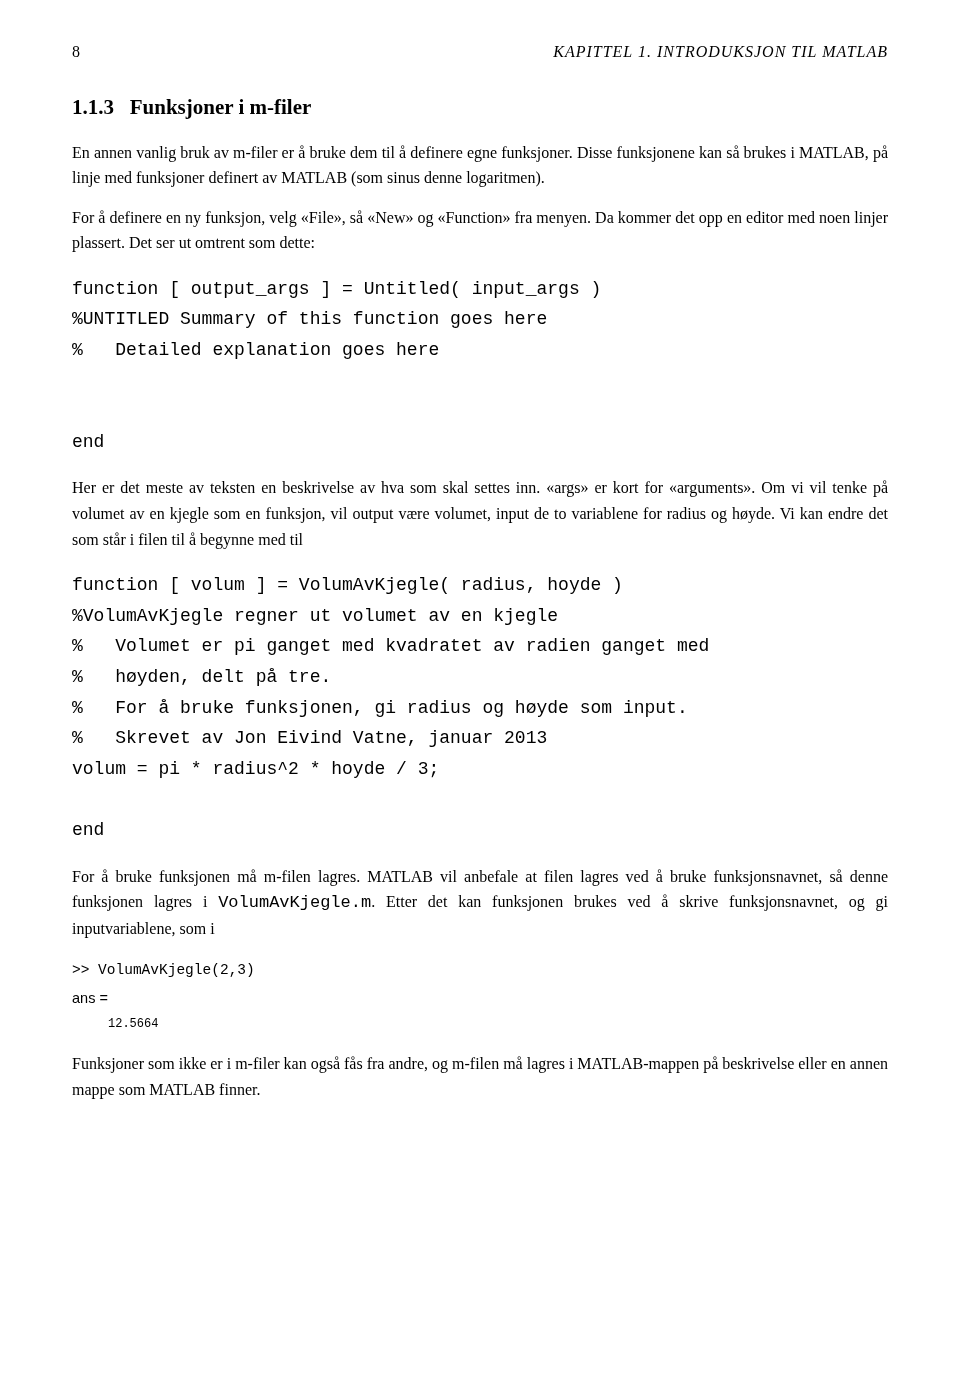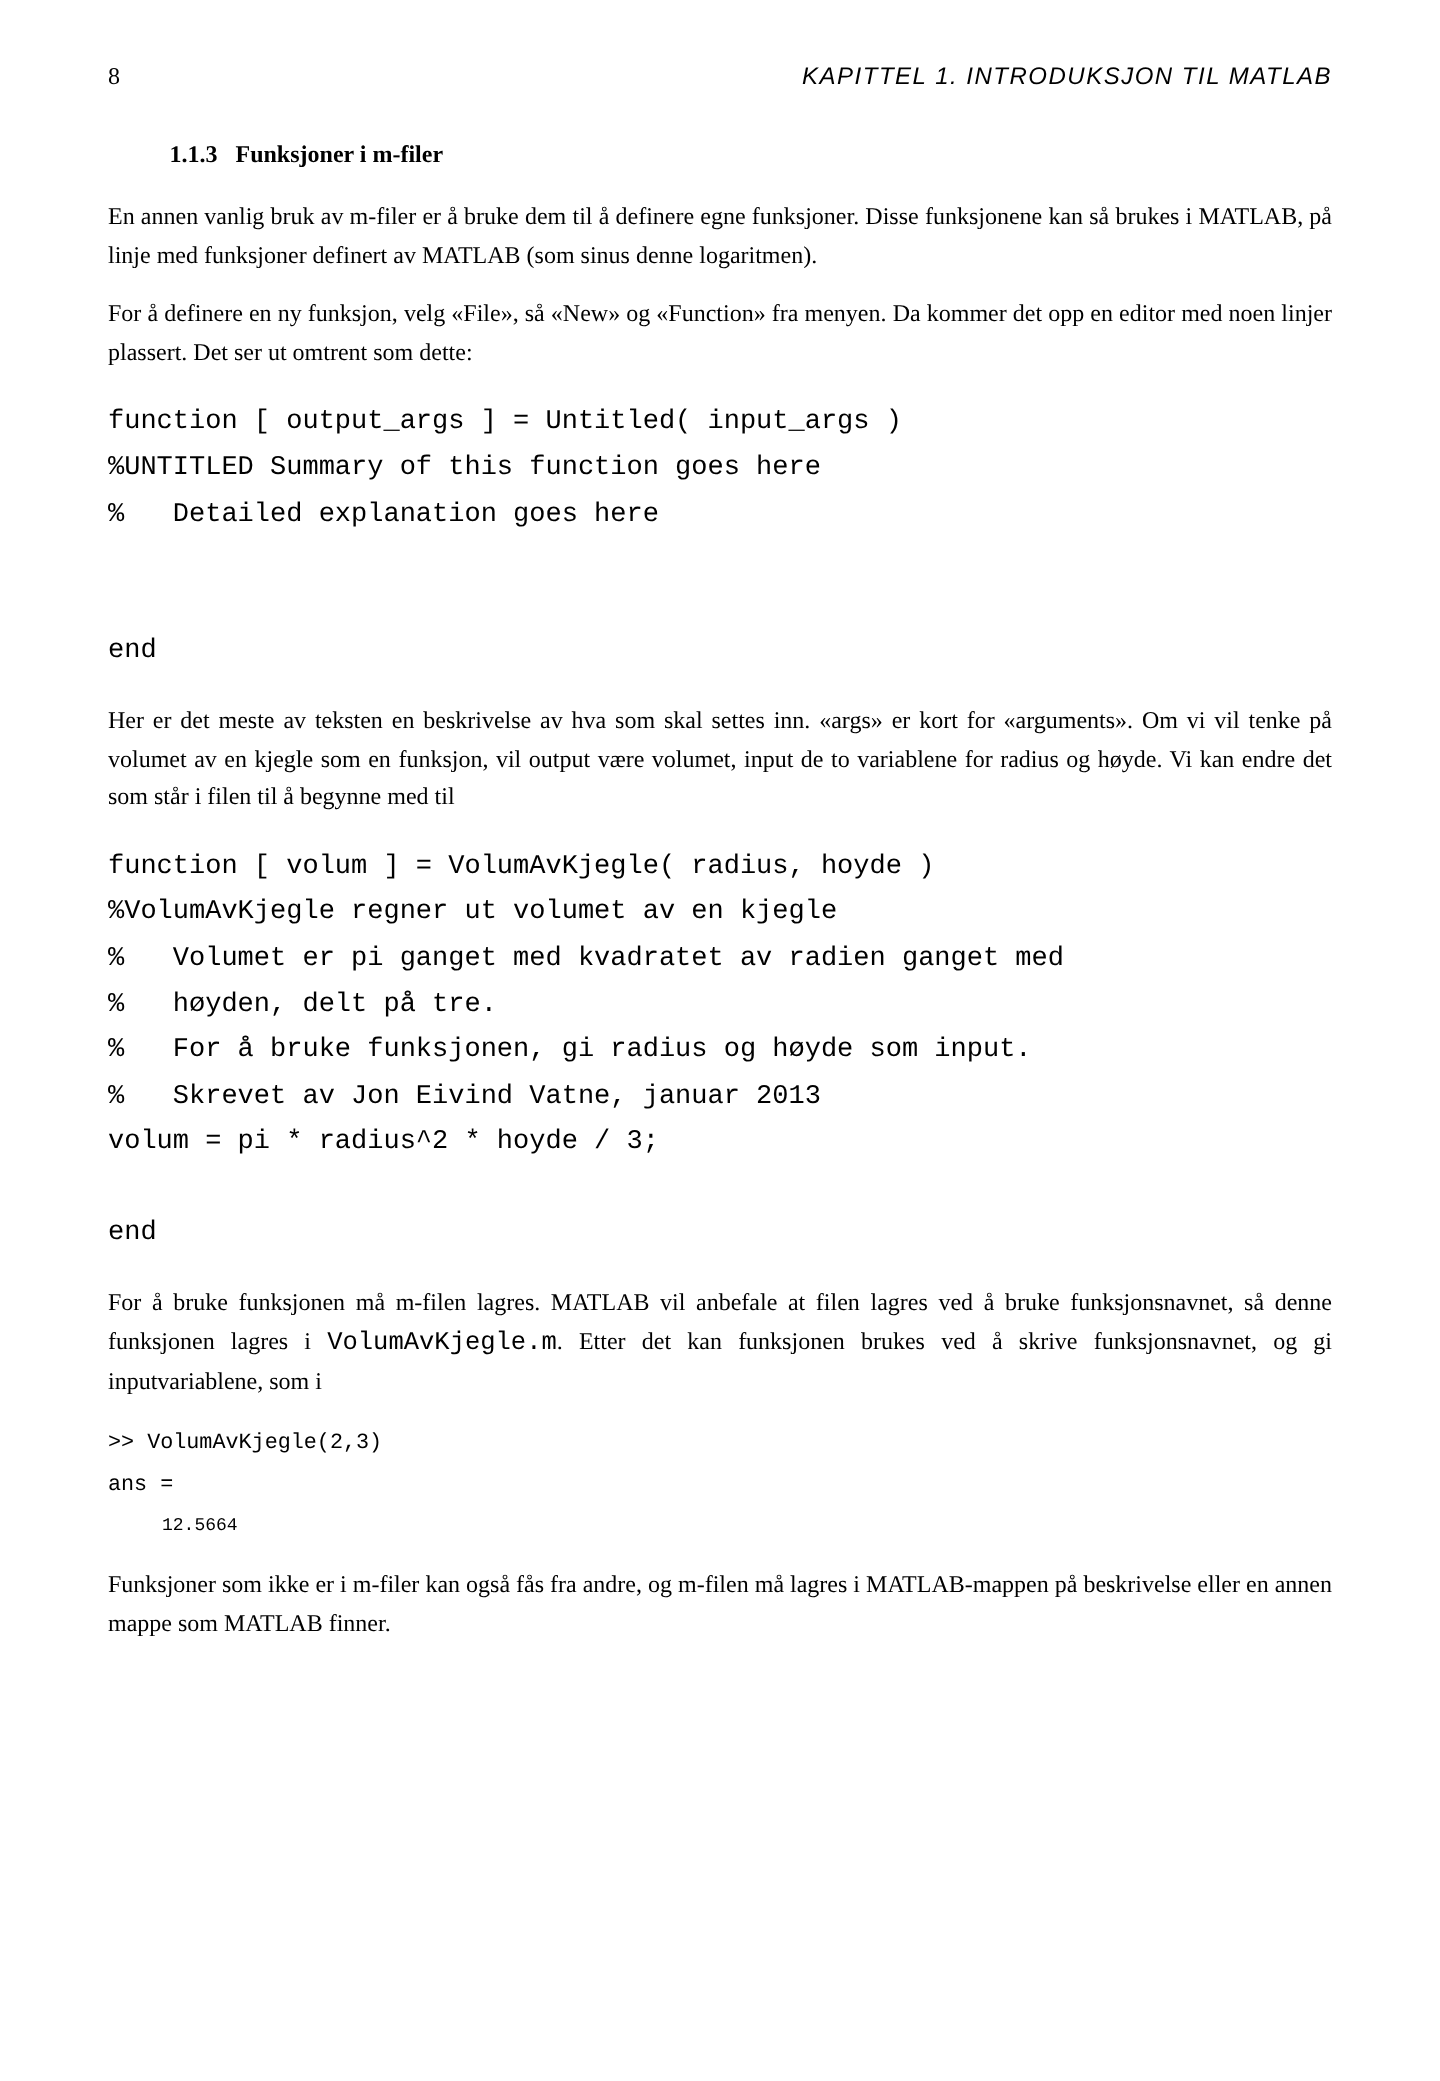--- a/index.html
+++ b/index.html
@@ -26,35 +26,34 @@
       margin-bottom: 28px;
       border-bottom: none;
     }
 
     .page-number {
       font-family: "Times New Roman", Times, serif;
       font-size: 16px;
     }
 
     .page-title-header {
-      font-family: Liberation Sans, sans-serif;
+      font-family: Liberation Serif, serif;
       font-size: 16px;
       font-style: italic;
       font-weight: normal;
       text-transform: uppercase;
       letter-spacing: 1px;
     }
 
     .section-heading {
       font-family: "Times New Roman", Times, serif;
-      font-size: 16px;
+      font-size: 21px;
       font-weight: bold;
       margin-bottom: 16px;
       margin-top: 8px;
-      margin-left: 41px;
     }
 
     .body-text {
       font-family: "Times New Roman", Times, serif;
       font-size: 16px;
       line-height: 1.6;
       margin-bottom: 14px;
       text-align: justify;
     }
 
@@ -73,21 +72,21 @@
     }
 
     .command-line {
       font-family: Liberation Mono, monospace;
       font-size: 14.5px;
       margin: 18px 0 6px 0;
       display: block;
     }
 
     .ans-block {
-      font-family: Liberation Mono, monospace;
+      font-family: Liberation Sans, sans-serif;
       font-size: 14.5px;
       margin: 6px 0 6px 0;
       display: block;
     }
 
     .ans-value {
       font-family: "Courier New", Courier, monospace;
       font-size: 12px;
       margin: 4px 0 18px 36px;
       display: block;

